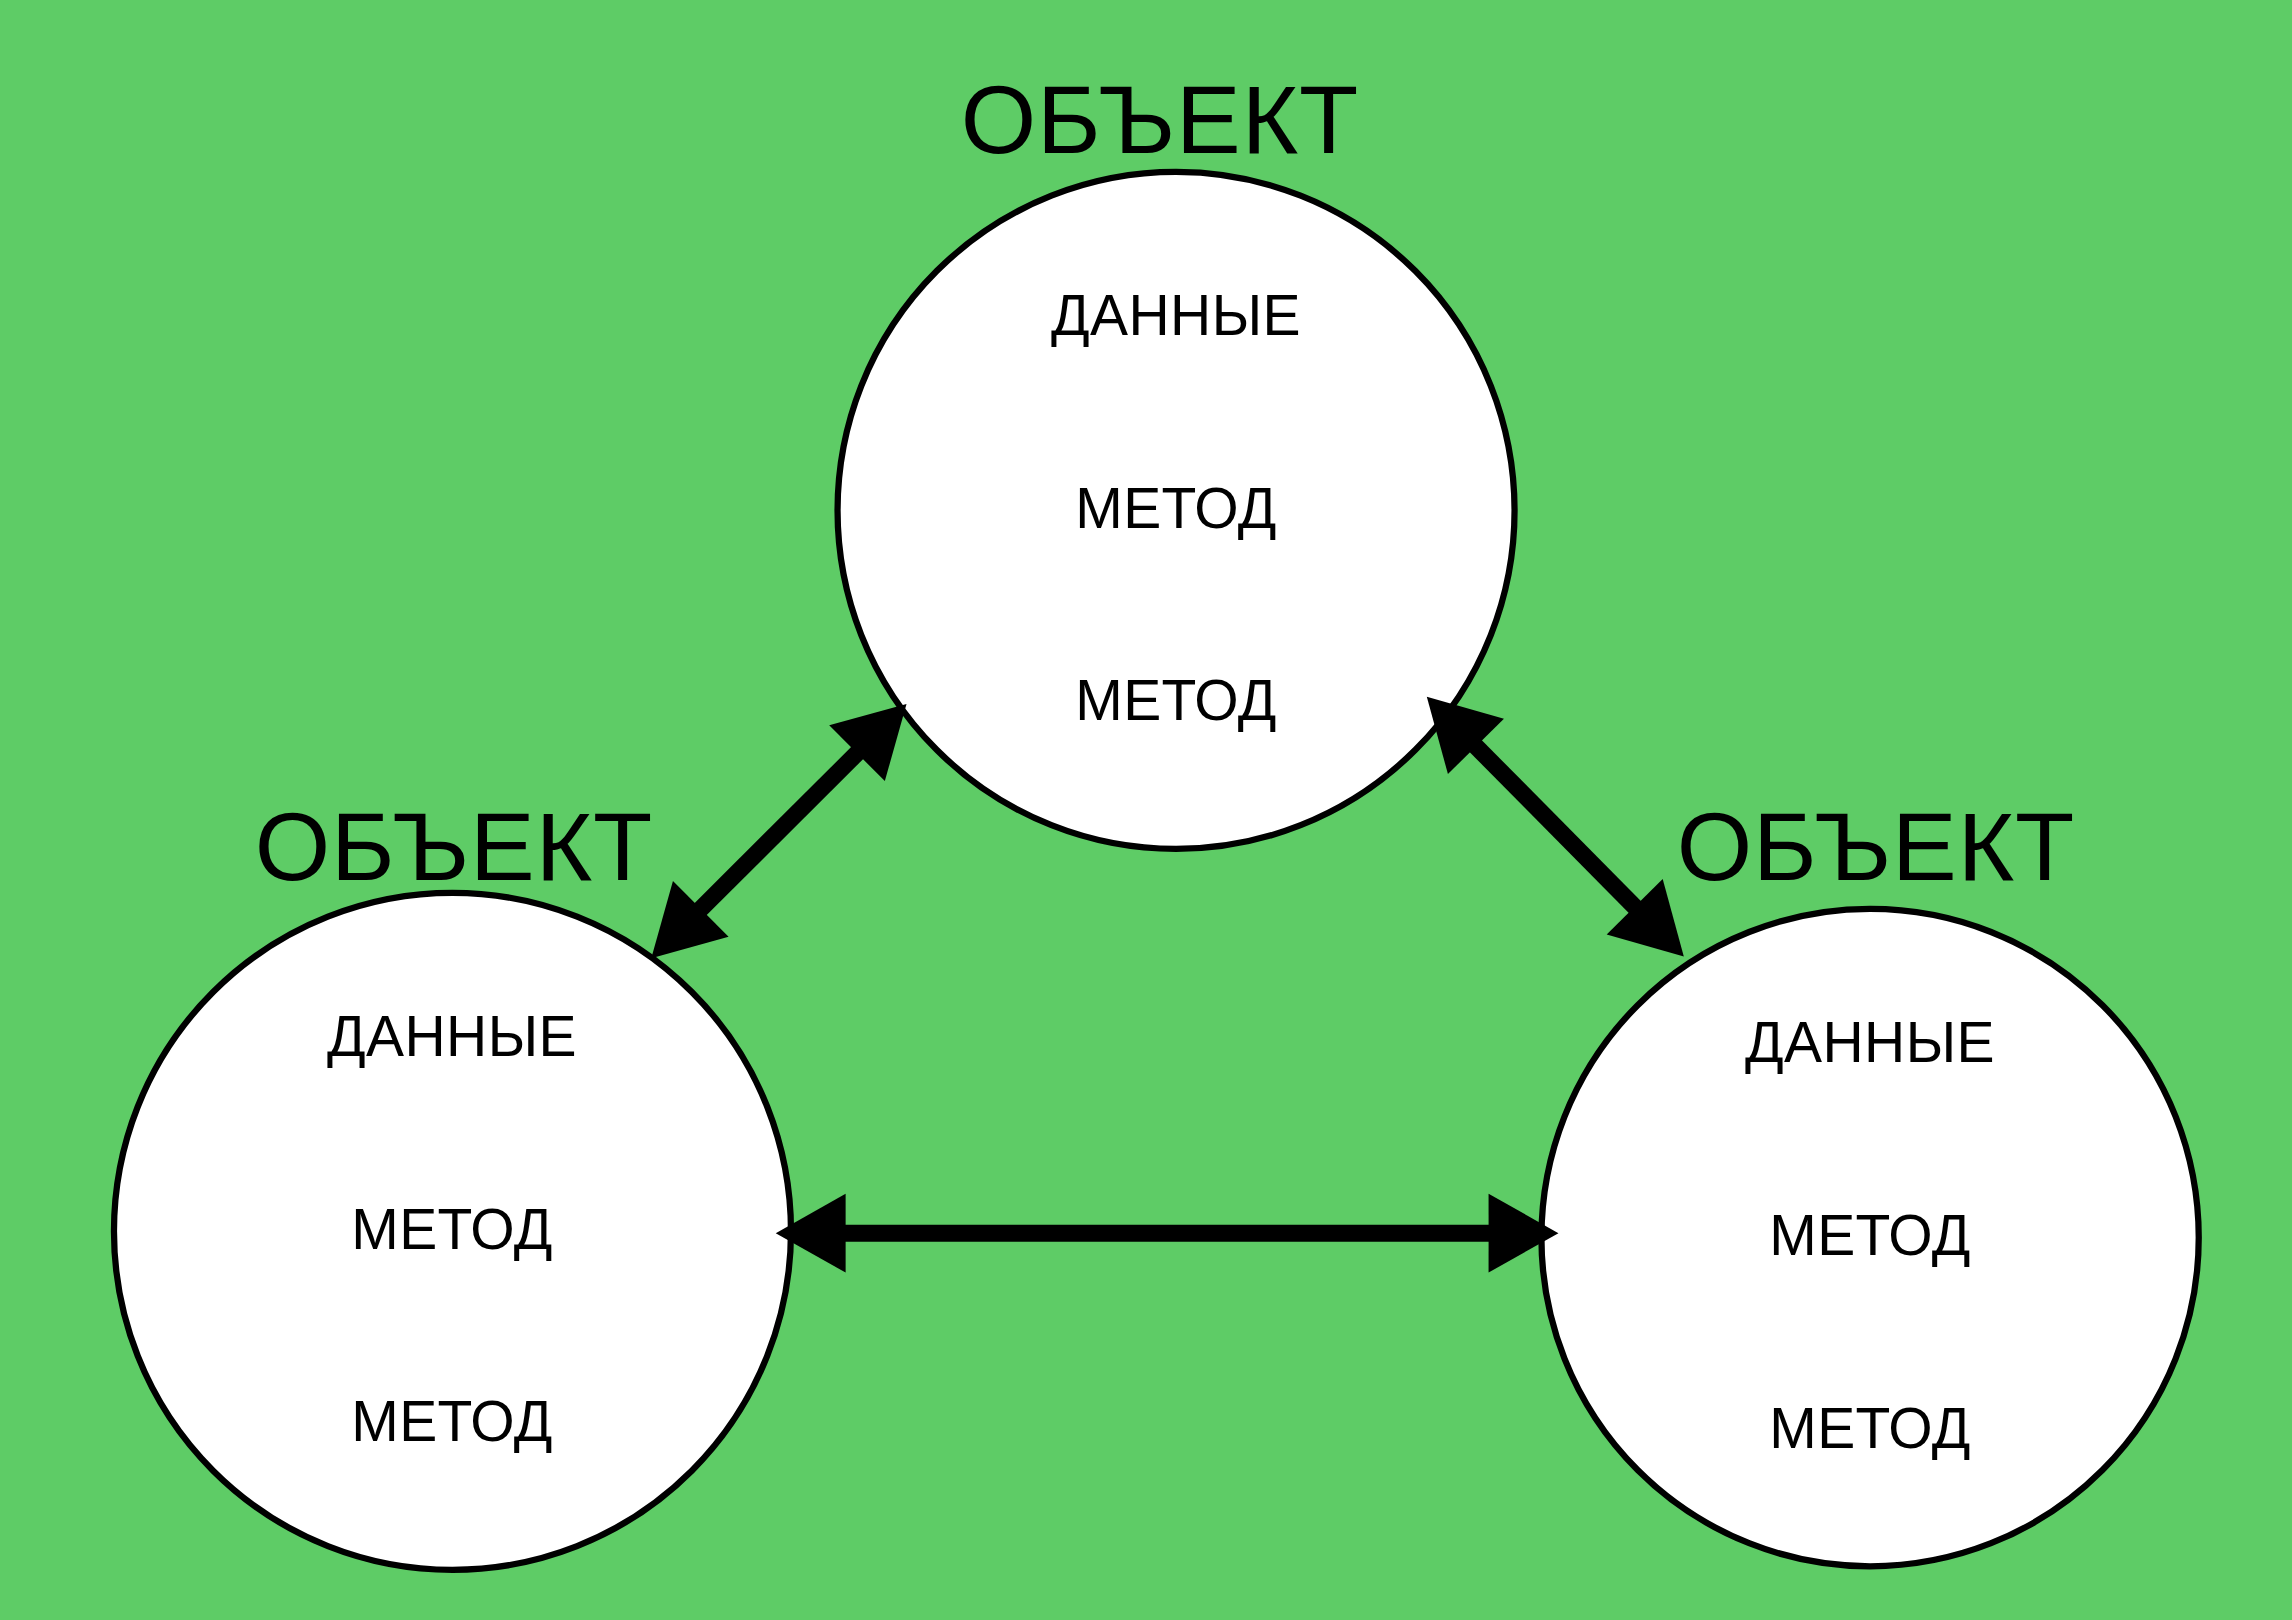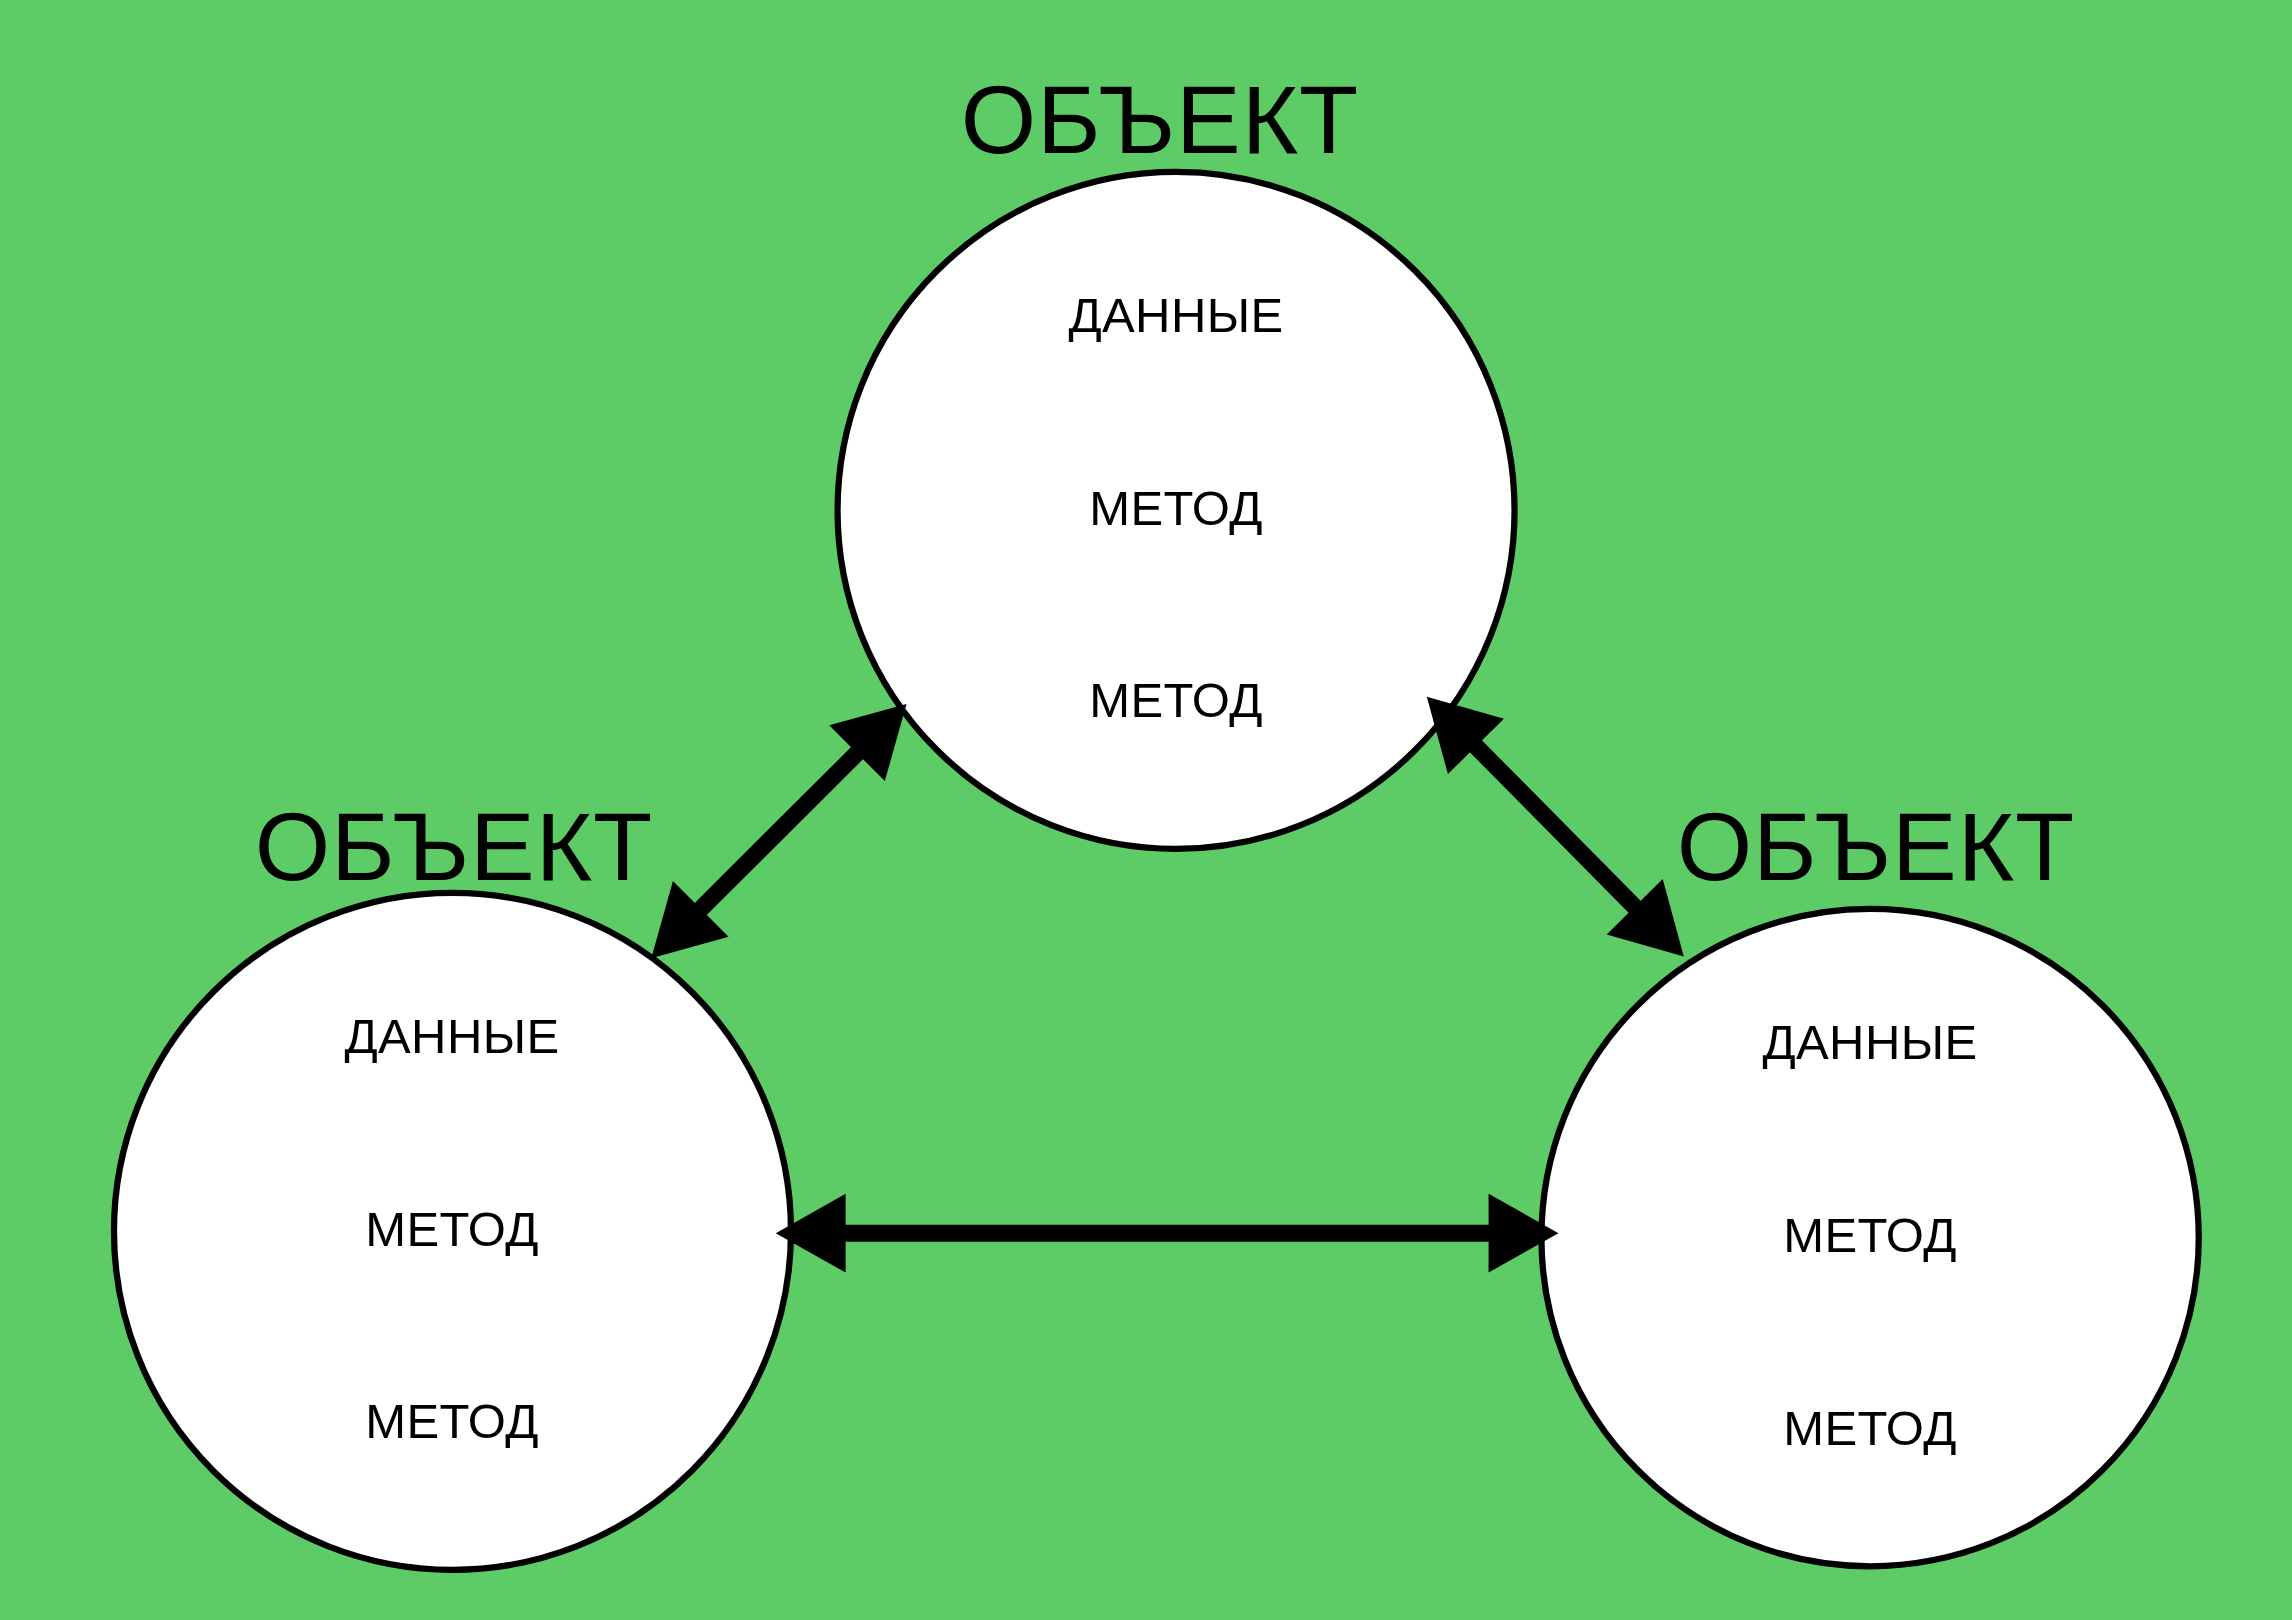--- a/index.html
+++ b/index.html
@@ -45,21 +45,21 @@
     font-size: 97px;
     font-weight: 400;
     letter-spacing: 0.9px;
     white-space: nowrap;
     line-height: 1;
     transform: translate(-50%, -50%);
   }
   .member-label {
     position: absolute;
     color: #000000;
-    font-size: 49px;
+    font-size: 57px;
     font-weight: 400;
     letter-spacing: 0.4px;
     white-space: nowrap;
     line-height: 1;
     transform: translate(-50%, -50%);
   }
 </style>
 </head>
 <body>
 

